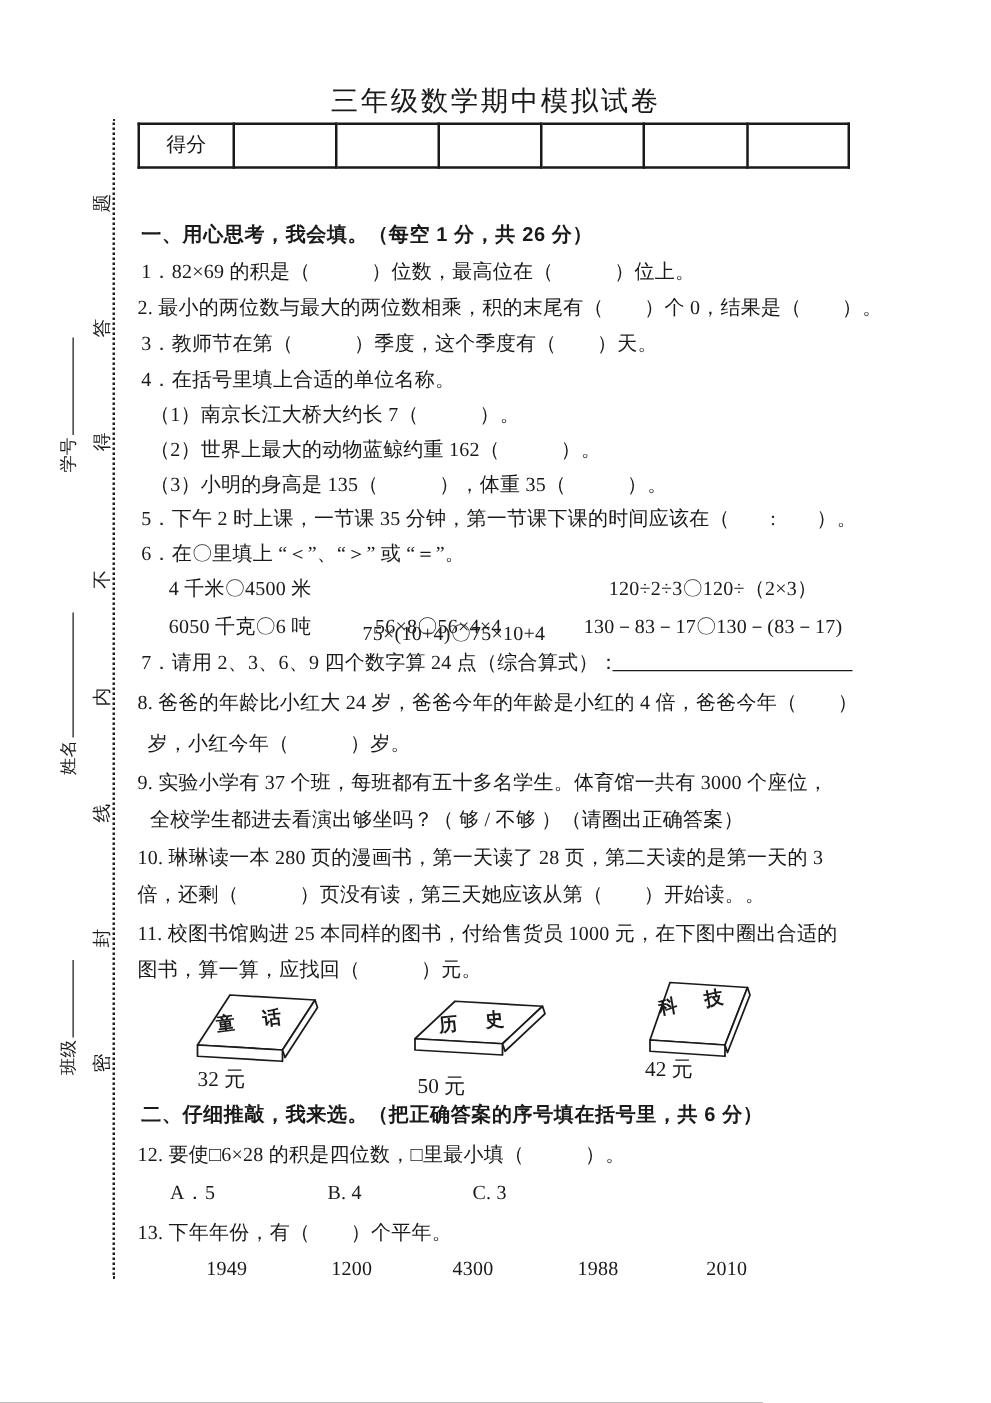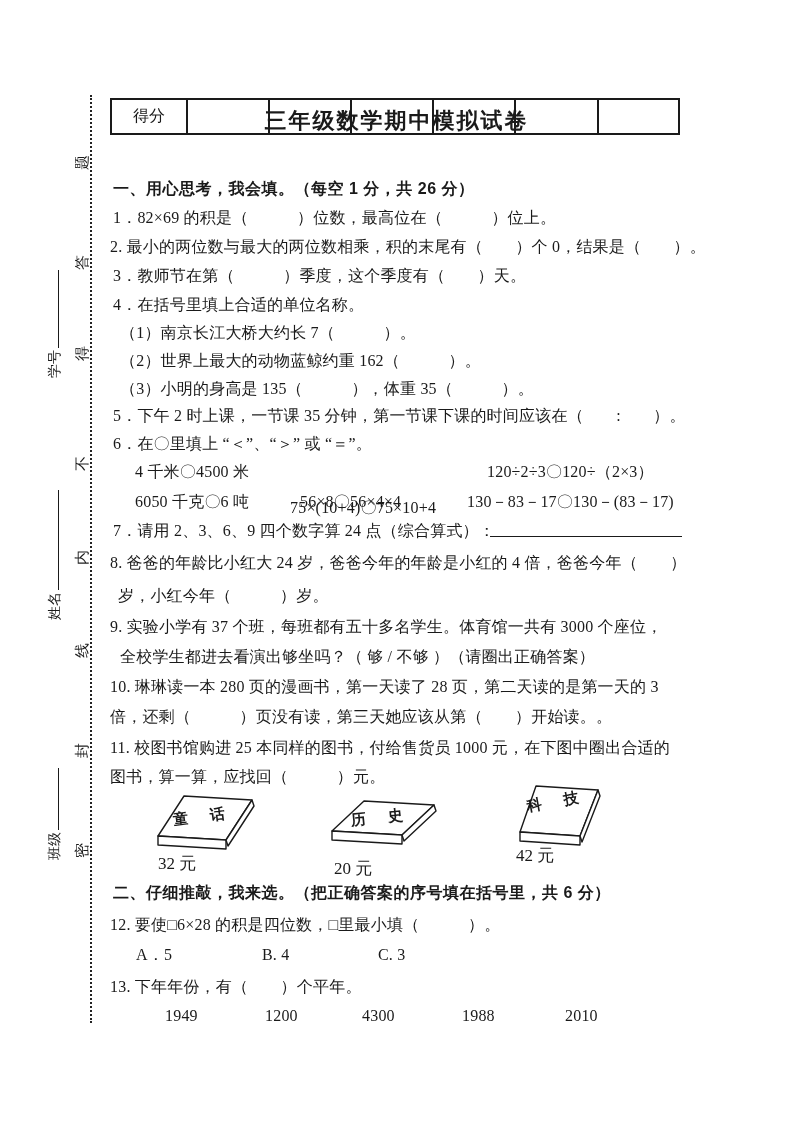--- a/index.html
+++ b/index.html
@@ -16,23 +16,22 @@
     font-family:"Liberation Serif", serif;
   }
   .seal-field{
     position:absolute;font-size:14px;line-height:17px;white-space:nowrap;
     transform:rotate(-90deg);transform-origin:0 0;
   }
   .seal-field .fline{display:inline-block;border-bottom:1px solid #1a1a1a;height:12px;margin-left:2px;vertical-align:baseline;}
   
   .title{
     position:absolute;top:66px;left:0;width:100%;text-align:center;
-    font-size:22px;font-weight:bold;letter-spacing:2px;
+    font-size:22px;font-weight:normal;letter-spacing:2px;
     font-family:"Liberation Sans", sans-serif;
-    margin-top:40px;
   }
   
   table.score{
     position:absolute;left:110px;top:98px;border-collapse:collapse;table-layout:fixed;
     font-size:16px;
   }
   table.score td{
     border:2px solid #1a1a1a;text-align:center;vertical-align:middle;
     height:33px;padding:0;font-family:"Liberation Sans", sans-serif;
   }
@@ -152,21 +151,21 @@
         </svg>
         <div class="price">32 元</div>
       </div>
       <div class="book" style="left: 328px; top: 793px;">
         <svg width="112" height="68" viewBox="0 0 112 68">
           <polygon points="4,38 36,8 106,12 74,42" fill="#ffffff" stroke="#1a1a1a" stroke-width="1.4" stroke-linejoin="round"></polygon>
           <polygon points="4,38 74,42 74,51 4,47" fill="#ffffff" stroke="#1a1a1a" stroke-width="1.4" stroke-linejoin="round"></polygon>
           <polygon points="74,42 106,12 108,18 76,48" fill="#ffffff" stroke="#1a1a1a" stroke-width="1.4" stroke-linejoin="round"></polygon>
           <text x="54" y="29" text-anchor="middle" transform="rotate(-6 54 29)">历 史</text>
         </svg>
-        <div class="price">20 元</div>
+        <div class="price">50 元</div>
       </div>
       <div class="book" style="left: 510px; top: 780px;">
         <svg width="112" height="68" viewBox="0 0 112 68">
           <polygon points="10,52 26,6 88,10 70,56" fill="#ffffff" stroke="#1a1a1a" stroke-width="1.4" stroke-linejoin="round"></polygon>
           <polygon points="10,52 70,56 70,65 10,61" fill="#ffffff" stroke="#1a1a1a" stroke-width="1.4" stroke-linejoin="round"></polygon>
           <polygon points="70,56 88,10 90,16 72,62" fill="#ffffff" stroke="#1a1a1a" stroke-width="1.4" stroke-linejoin="round"></polygon>
           <text x="48" y="26" text-anchor="middle" transform="rotate(-10 48 26)">科 技</text>
         </svg>
         <div class="price">42 元</div>
       </div>

